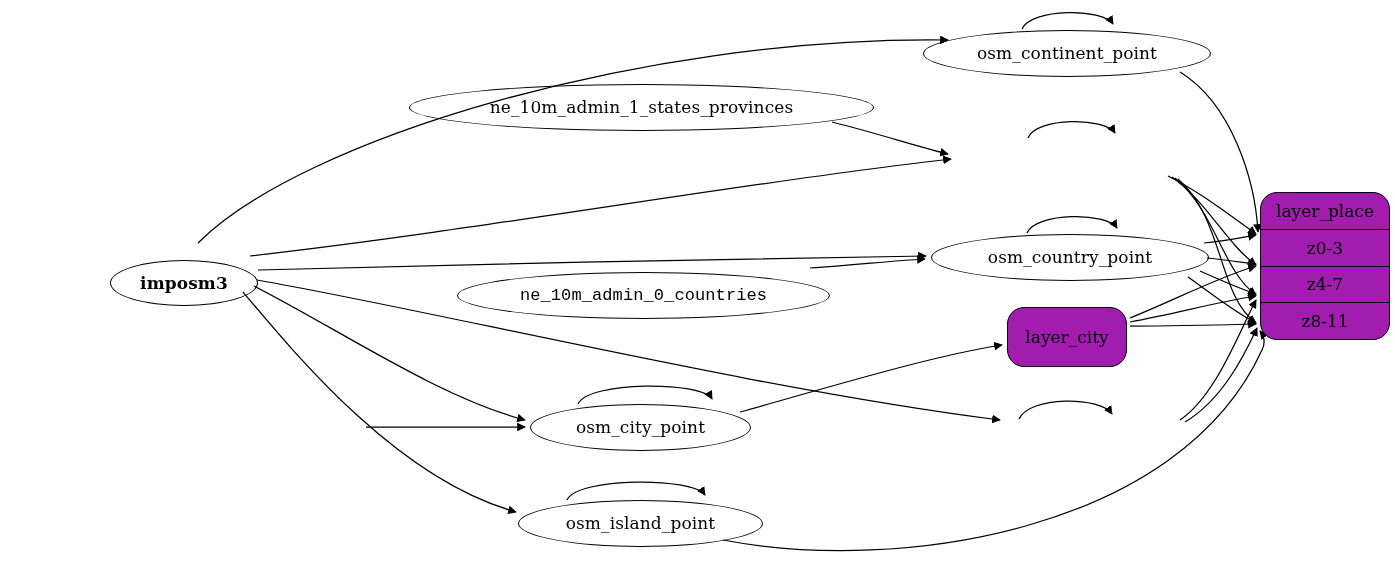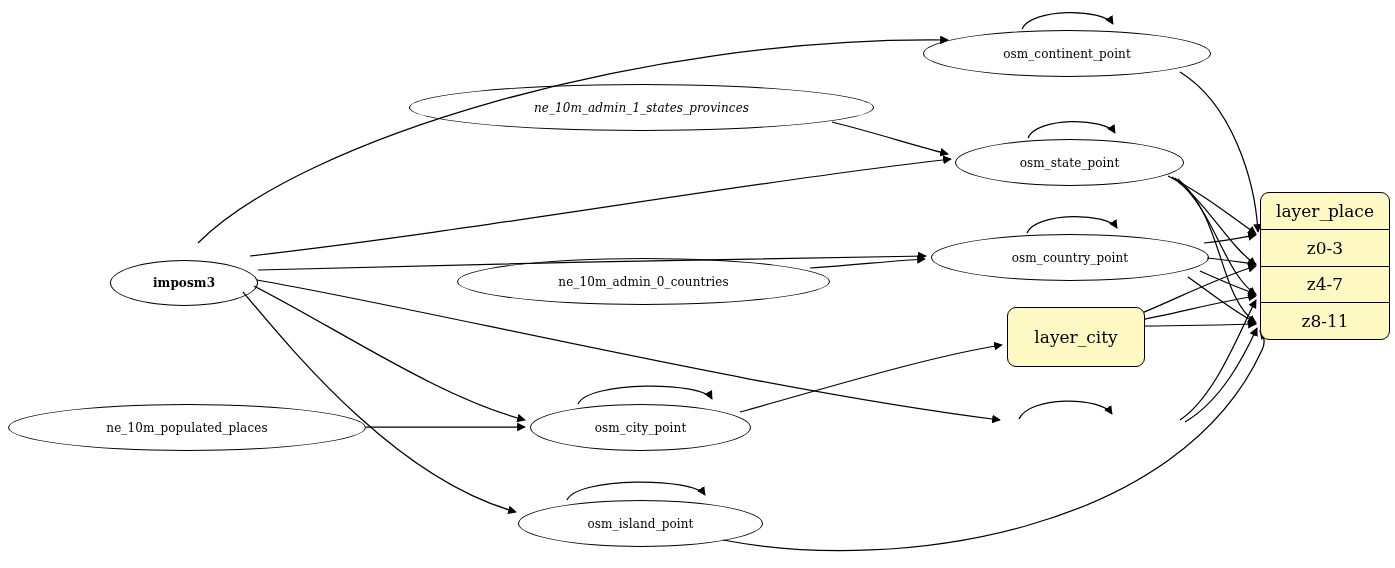--- a/index.html
+++ b/index.html
@@ -37,29 +37,29 @@
     align-items: center;
     justify-content: center;
     border: 1.2px solid #000000;
     border-radius: 50%;
     background: transparent;
     box-sizing: border-box;
     color: #000000;
     white-space: nowrap;
   }
   .ellipse-node .node-label {
-    font-size: 12px;
+    font-size: 17px;
     line-height: 1;
     letter-spacing: 0.1px;
   }
   .record-node {
     position: absolute;
     border: 1.3px solid #000000;
-    border-radius: 9px;
-    background: #fef9c3;
+    border-radius: 17px;
+    background: #a21caf;
     box-sizing: border-box;
     overflow: hidden;
     display: flex;
     flex-direction: column;
   }
   .record-row {
     flex: 1 1 auto;
     display: flex;
     align-items: center;
     justify-content: center;
@@ -136,39 +136,33 @@
       <path d="M 723,540 C 900,574 1180,530 1262,350 C 1266,342 1264,336 1260,331"></path>
     </g>
   </svg>
 
   <div id="node-layer">
 
     <div class="ellipse-node" style="left:110px; top:260px; width:148px; height:46px;font-weight:bold;">
       <span class="node-label">imposm3</span>
     </div>
 
-    <div class="ellipse-node" style="left:8px; top:404px; width:358px; height:47px;">
-      <span class="node-label">ne_10m_populated_places</span>
-    </div>
 
-    <div class="ellipse-node" style="left:409px; top:84px; width:465px; height:47px;font-style:italic;">
+    <div class="ellipse-node" style="left:409px; top:84px; width:465px; height:47px;">
       <span class="node-label">ne_10m_admin_1_states_provinces</span>
     </div>
 
-    <div class="ellipse-node" style="left:457px; top:258px; width:373px; height:47px;">
+    <div class="ellipse-node" style="left:457px; top:272px; width:373px; height:47px;font-family:Liberation Mono, monospace;">
       <span class="node-label">ne_10m_admin_0_countries</span>
     </div>
 
     <div class="ellipse-node" style="left:923px; top:30px; width:288px; height:47px;">
       <span class="node-label">osm_continent_point</span>
     </div>
 
-    <div class="ellipse-node" style="left:955px; top:139px; width:229px; height:47px;">
-      <span class="node-label">osm_state_point</span>
-    </div>
 
     <div class="ellipse-node" style="left:931px; top:234px; width:278px; height:47px;">
       <span class="node-label">osm_country_point</span>
     </div>
 
     <div class="ellipse-node" style="left:530px; top:404px; width:221px; height:47px;">
       <span class="node-label">osm_city_point</span>
     </div>
 
     <div class="ellipse-node" style="left:518px; top:500px; width:245px; height:47px;">
@@ -176,18 +170,18 @@
     </div>
 
 
     <div class="record-node" style="left:1260px; top:192px; width:130px; height:148px;">
       <div class="record-row">layer_place</div>
       <div class="record-row">z0-3</div>
       <div class="record-row">z4-7</div>
       <div class="record-row">z8-11</div>
     </div>
 
-    <div class="record-node" style="left:1007px; top:307px; width:138px; height:60px;">
+    <div class="record-node" style="left:1007px; top:307px; width:120px; height:60px;">
       <div class="record-row">layer_city</div>
     </div>
 
   </div>
 </div>
 
 </body></html>

